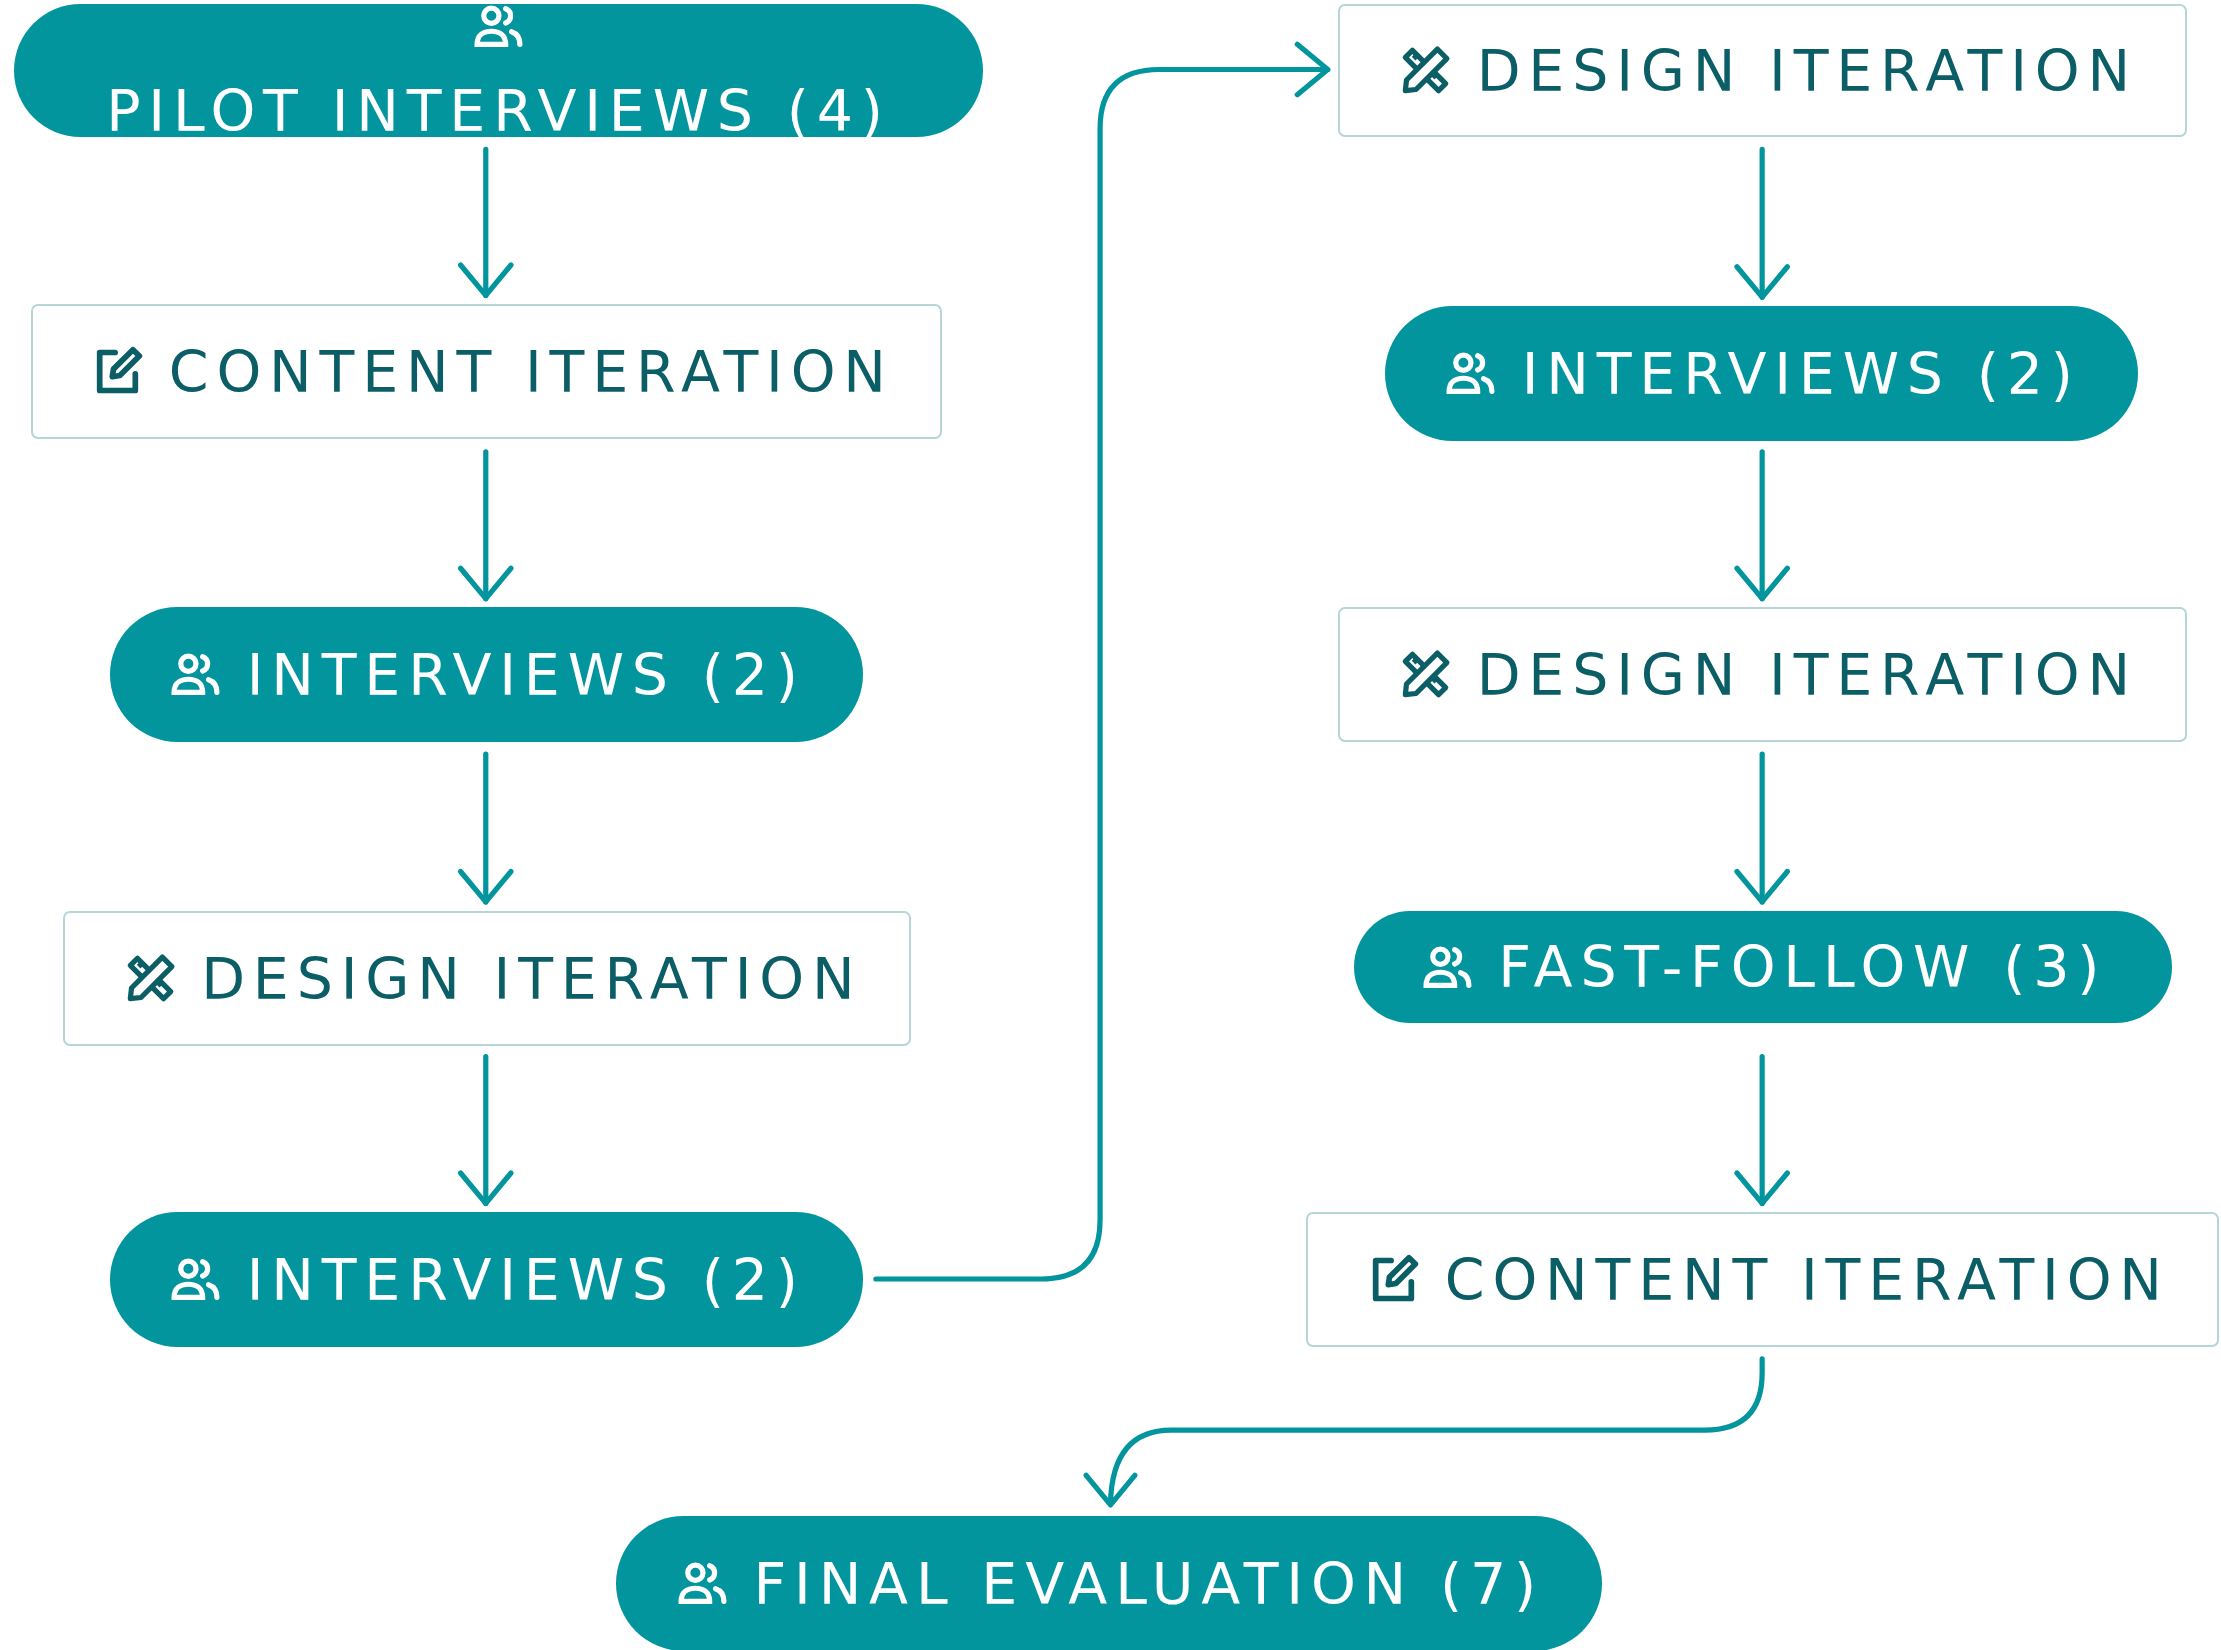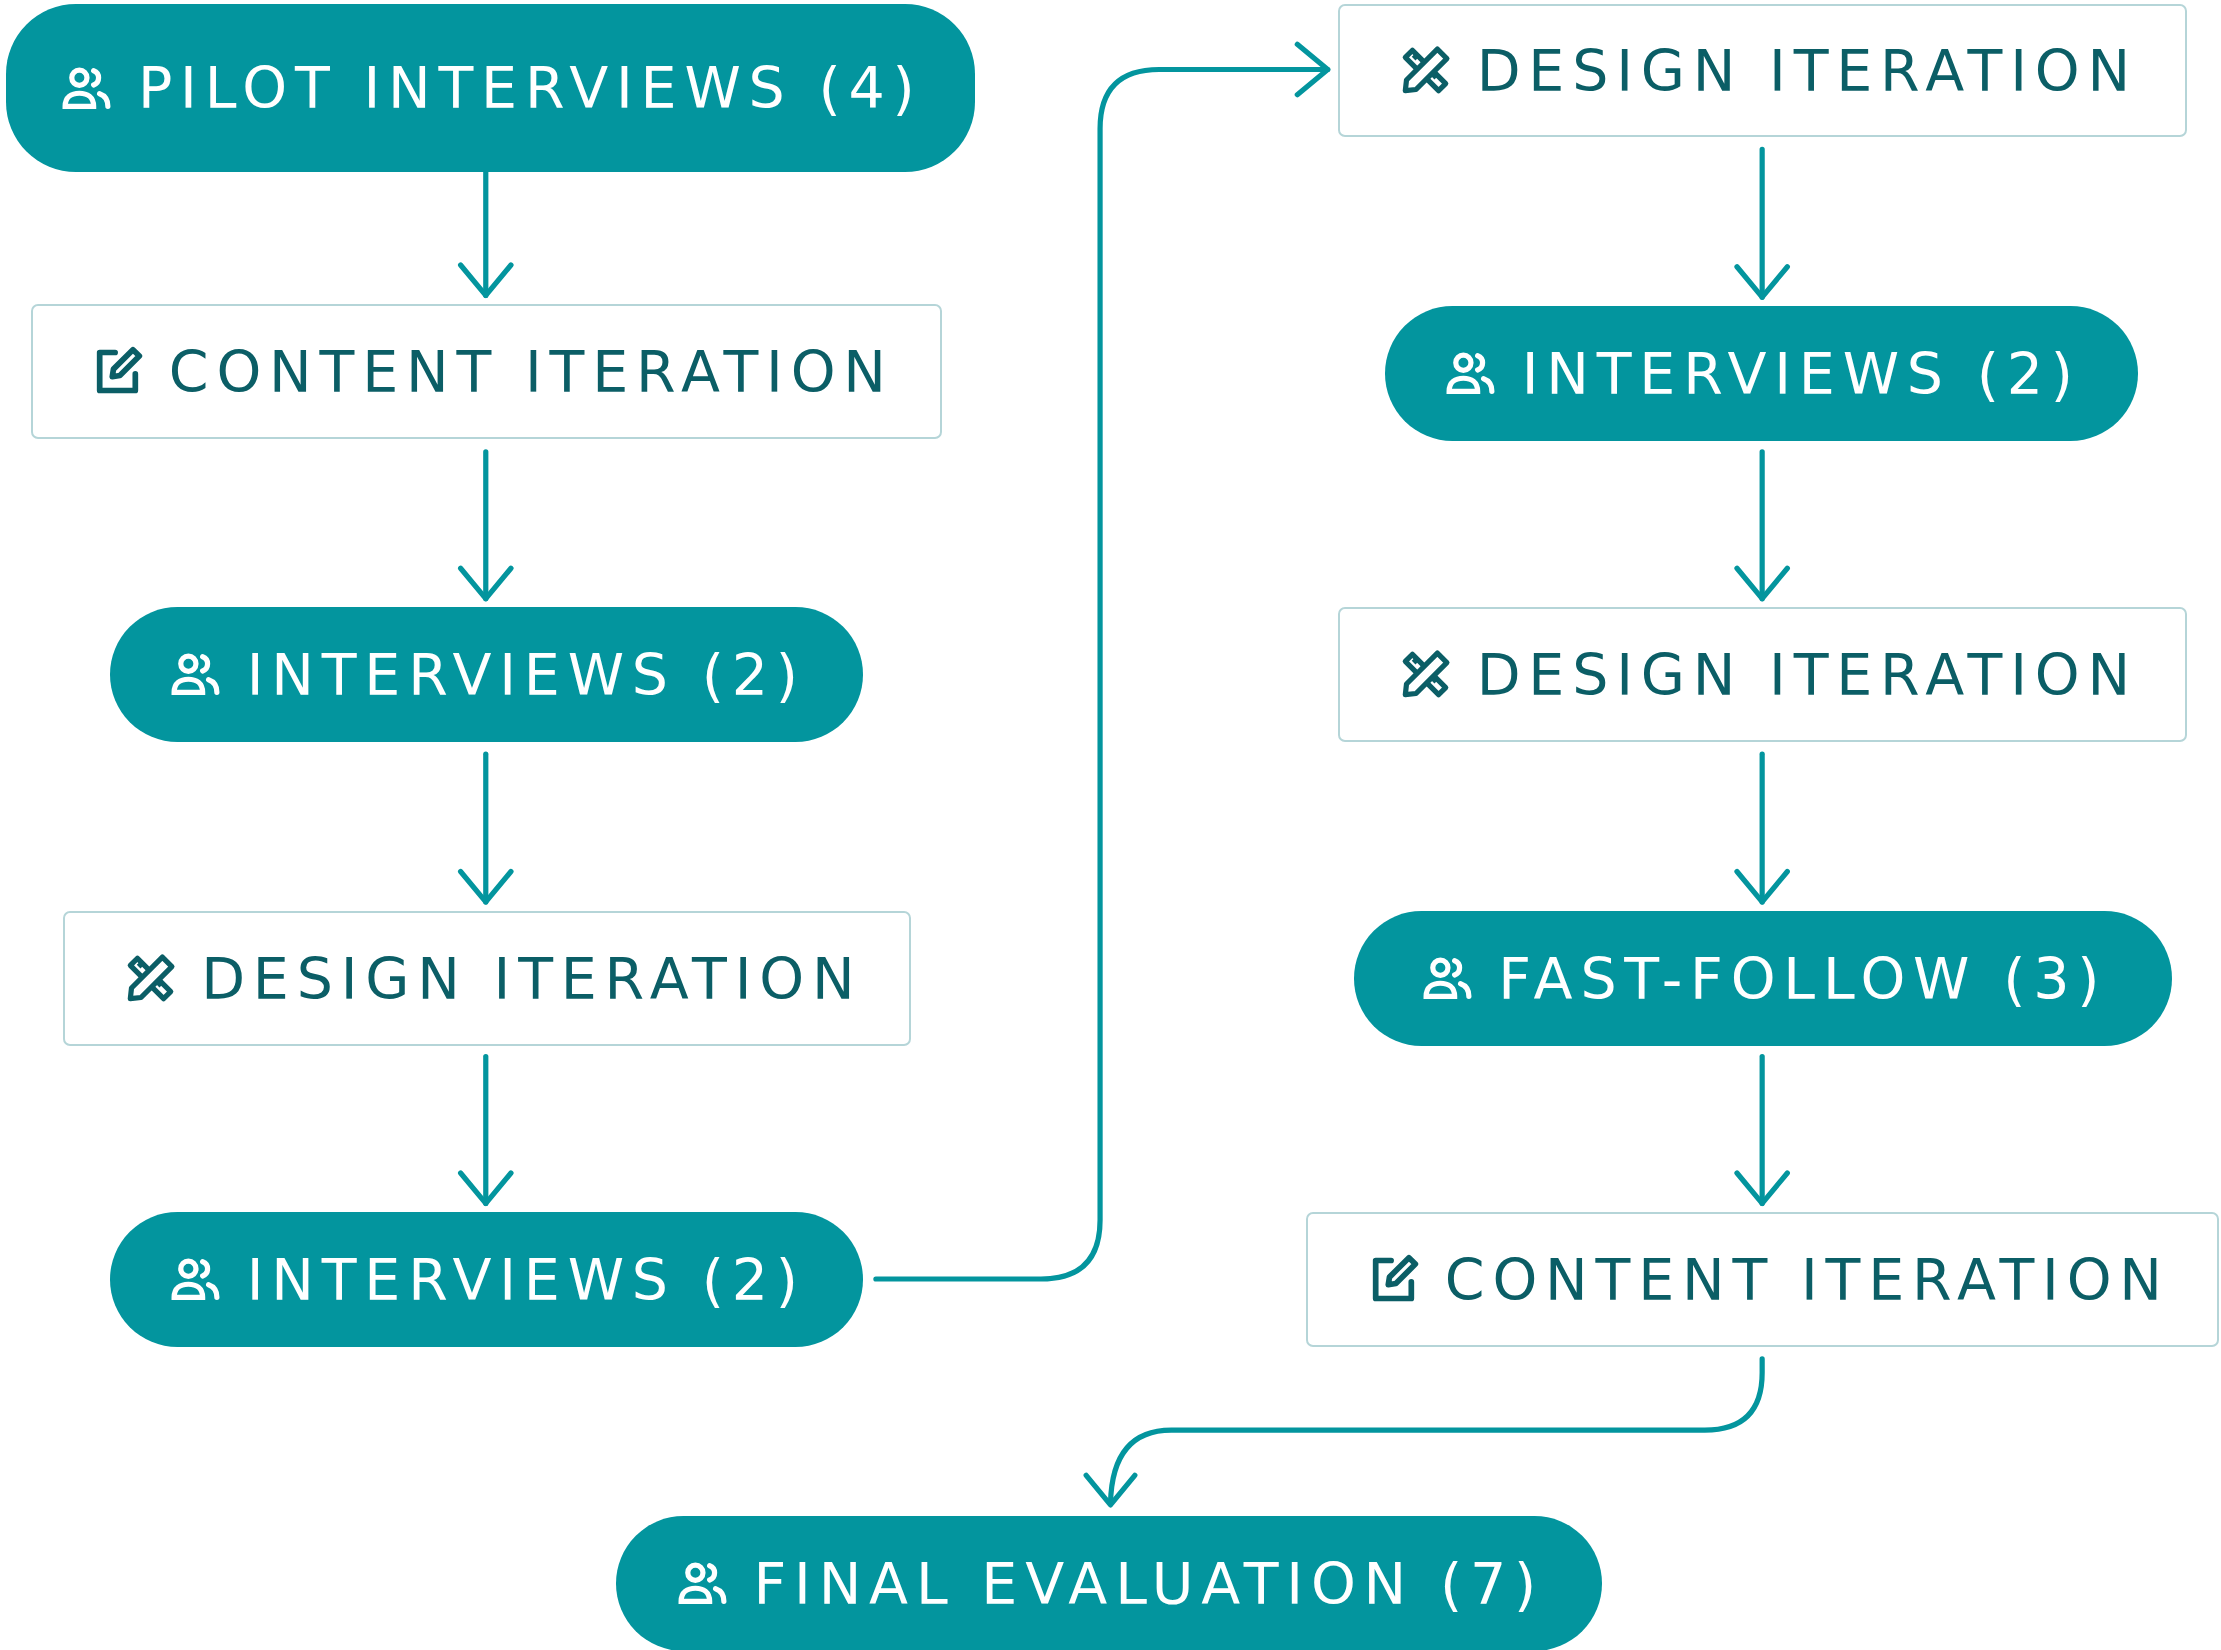--- a/index.html
+++ b/index.html
@@ -54,21 +54,21 @@
       <path d="M2028 1216 V1385"></path>
         <path d="M1999 1350 L2028 1385 L2057 1350"></path>
     </g>
     <g>
       <path d="M2028 1564 V1580 Q2028 1646 1962 1646 H1348 Q1280 1646 1278 1730"></path>
       <path d="M1250 1698 L1278 1732 L1306 1698"></path>
     </g>
   </g>
 </svg>
 
-<div class="node pill" style="left:6px;top:4.3px;width:969px;height:168px;">
+<div class="node pill" style="left:14px;top:4.3px;width:969px;height:133px;flex-direction:column;">
   <span class="ico">
   <svg viewBox="0 0 24 24" fill="none" stroke="currentColor" stroke-width="2.2" stroke-linecap="round">
     <circle cx="9" cy="7.5" r="3.2"></circle>
     <path d="M3 19.5 C3 15.5 5.7 14 9 14 C12.3 14 15 15.5 15 19.5 Z"></path>
     <path d="M15 4.5 A3.2 3.2 0 0 1 15 10.5"></path>
     <path d="M17.5 14.2 C19.8 15 21 16.8 21 19.5"></path>
   </svg>
 </span>
   <span>PILOT INTERVIEWS (4)</span>
 </div>
@@ -145,21 +145,21 @@
   <span class="ico">
   <svg viewBox="0 0 24 24" fill="none" stroke="currentColor" stroke-width="2.2" stroke-linejoin="round">
     <path d="M3.5 6.5 L6.5 3.5 L20.5 17.5 L17.5 20.5 Z"></path>
     <path d="M7 7 L8.5 5.5 M11 11 L12.5 9.5 M15 15 L16.5 13.5"></path>
     <path d="M17 3 L21 7 L8 20 L3.5 20.5 L4 16 Z" fill="#ffffff"></path>
   </svg>
 </span>
   <span>DESIGN ITERATION</span>
 </div>
 
-<div class="node pill" style="left:1354px;top:911px;width:818px;height:135px;justify-content:center;">
+<div class="node pill" style="left:1354px;top:911px;width:818px;height:112px;justify-content:center;">
   <span class="ico">
   <svg viewBox="0 0 24 24" fill="none" stroke="currentColor" stroke-width="2.2" stroke-linecap="round">
     <circle cx="9" cy="7.5" r="3.2"></circle>
     <path d="M3 19.5 C3 15.5 5.7 14 9 14 C12.3 14 15 15.5 15 19.5 Z"></path>
     <path d="M15 4.5 A3.2 3.2 0 0 1 15 10.5"></path>
     <path d="M17.5 14.2 C19.8 15 21 16.8 21 19.5"></path>
   </svg>
 </span>
   <span>FAST-FOLLOW (3)</span>
 </div>

